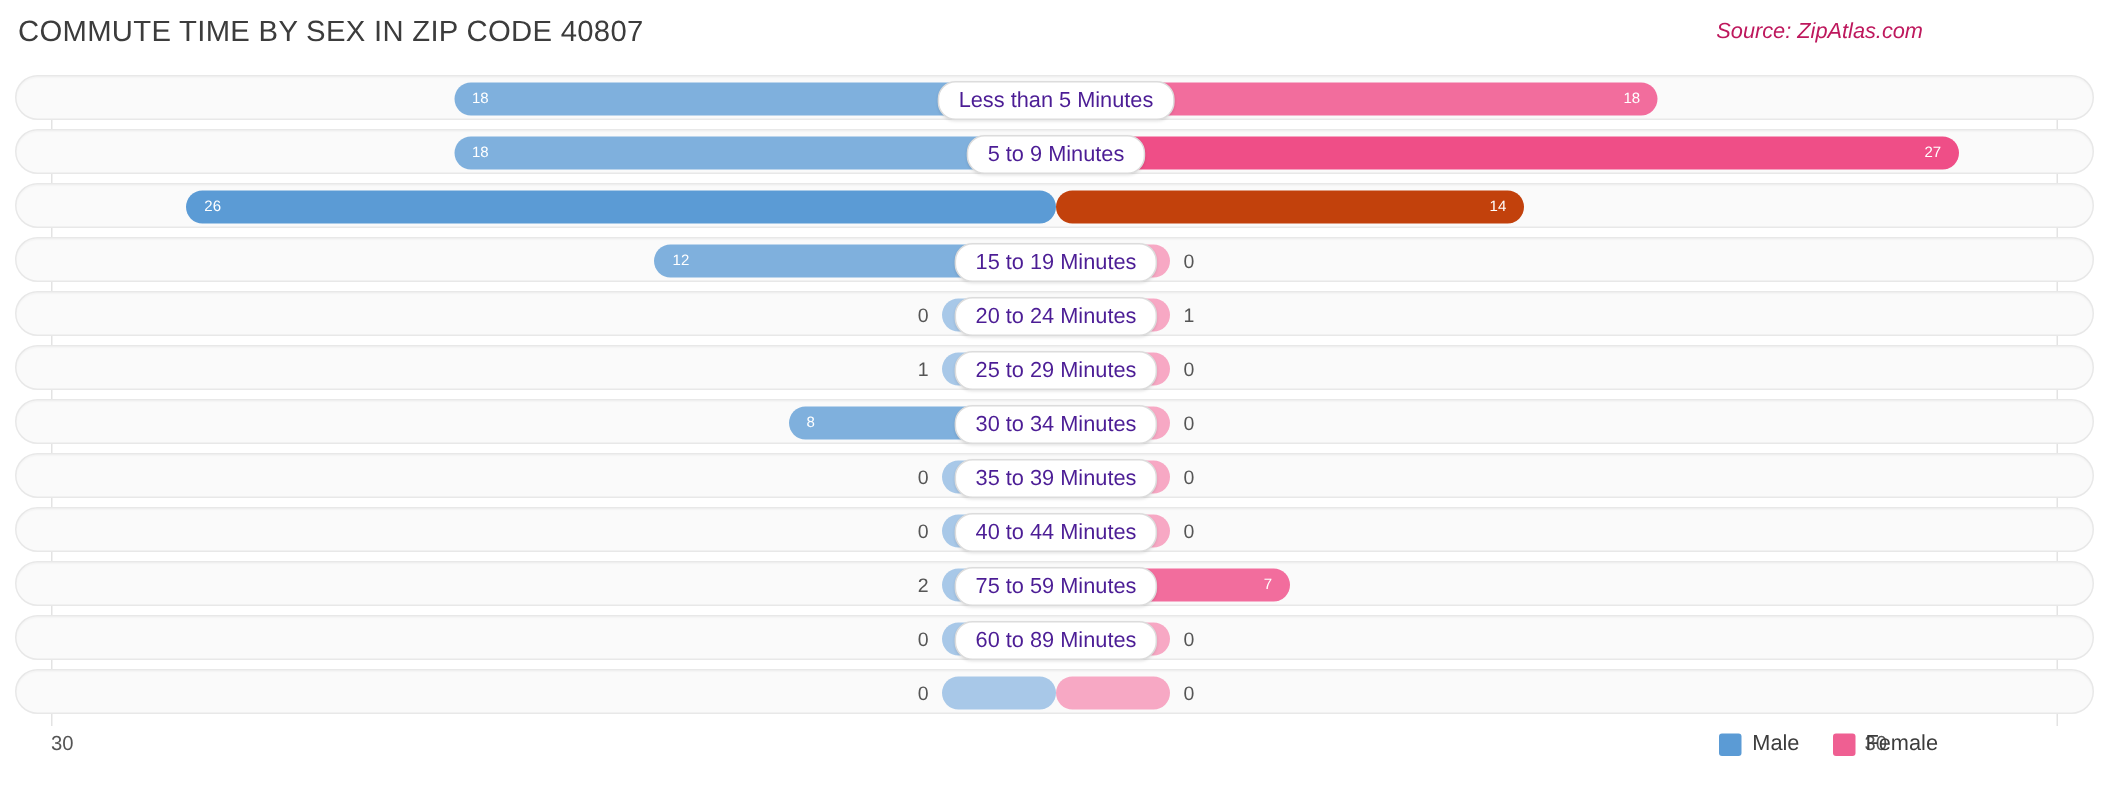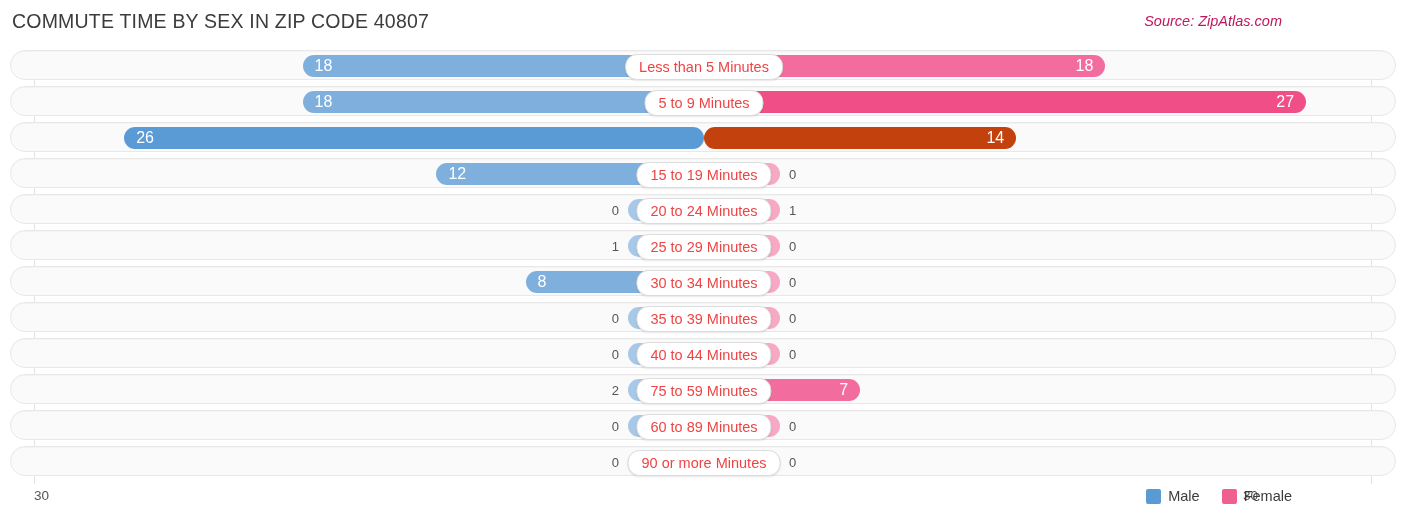--- a/index.html
+++ b/index.html
@@ -43,41 +43,41 @@
 
   .bar {
     position:absolute; top:4px; height:22px;
     border-radius:11px;
   }
   .bar.male   { right:693px; }
   .bar.female { left:693px; }
 
   .bar .inval {
     position:absolute; top:50%; transform:translateY(-50%);
-    font-size:16px; color:#ffffff; white-space:nowrap;
+    font-size:10px; color:#ffffff; white-space:nowrap;
   }
   .bar.male   .inval { left:12px; }
   .bar.female .inval { right:12px; }
 
   .outval {
     position:absolute; top:50%; transform:translateY(-50%);
     font-size:13px; color:#555555; white-space:nowrap;
   }
   .outval.male   { text-align:right; }
   .outval.female { text-align:left; }
 
   .pill {
     position:absolute; top:3px; height:24px;
     left:50%; transform:translateX(-50%);
     background:#ffffff;
     border:1px solid #dcdcdc;
     border-radius:12px;
     display:flex; align-items:center; justify-content:center;
     padding:12px 13px;
-    font-size:14.5px; color:#ef4444;
+    font-size:14.5px; color:#4c1d95;
     white-space:nowrap;
     box-shadow:0 1px 2px rgba(0,0,0,0.10);
   }
 
   .axis {
     position:absolute; top:488px;
     font-size:13.5px; color:#555555;
   }
   .axis.left  { left:34px; }
   .axis.right { right:34px; }
@@ -208,21 +208,20 @@
             <div class="outval female" style="left: 778px;">0</div>
             <div class="pill">60 to 89 Minutes</div>
           </div>
         </div>
         <div class="row" style="top: 396px;">
           <div class="barwrap">
             <div class="bar male" style="width: 76px; background: rgb(168, 200, 232);"></div>
             <div class="outval male" style="right: 778px;">0</div>
             <div class="bar female" style="width: 76px; background: rgb(247, 168, 196);"></div>
             <div class="outval female" style="left: 778px;">0</div>
-            <div class="pill">90 or more Minutes</div>
           </div>
         </div>
       </div>
   </div>
 
   <div class="axis left">30</div>
   <div class="axis right">30</div>
 
   <div class="legend" id="legend">
       <div class="legend-item">

